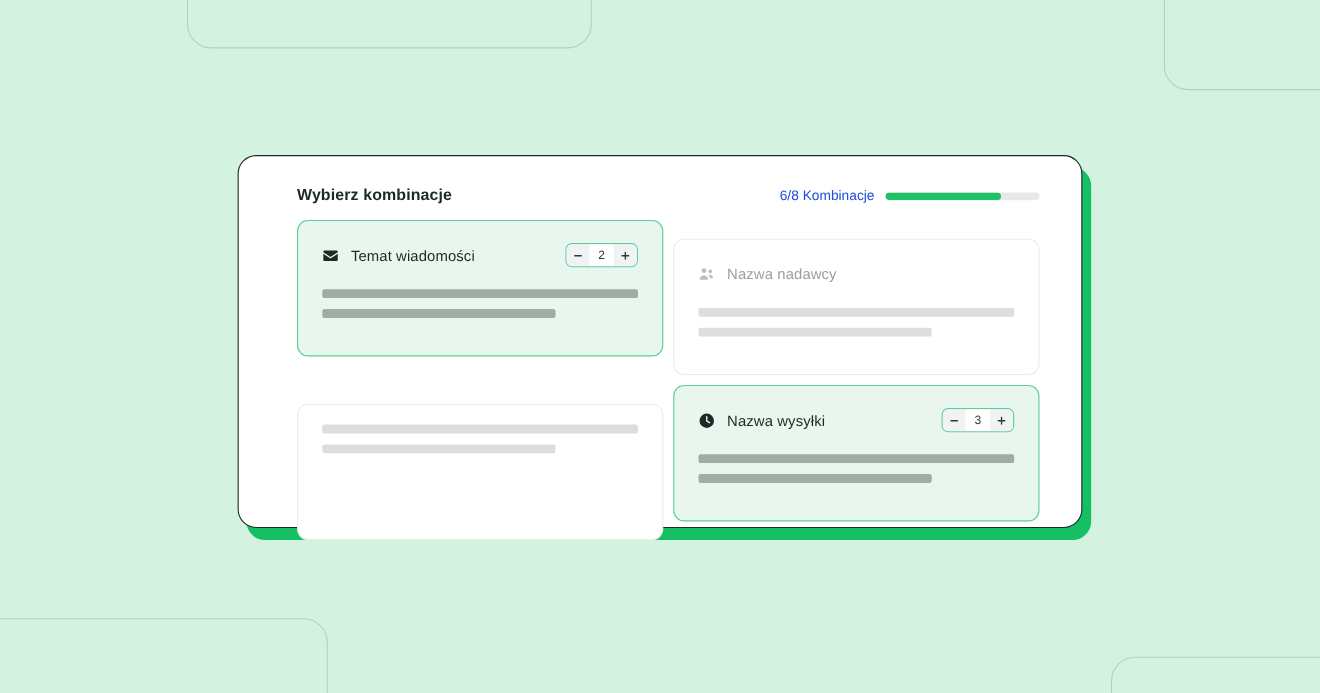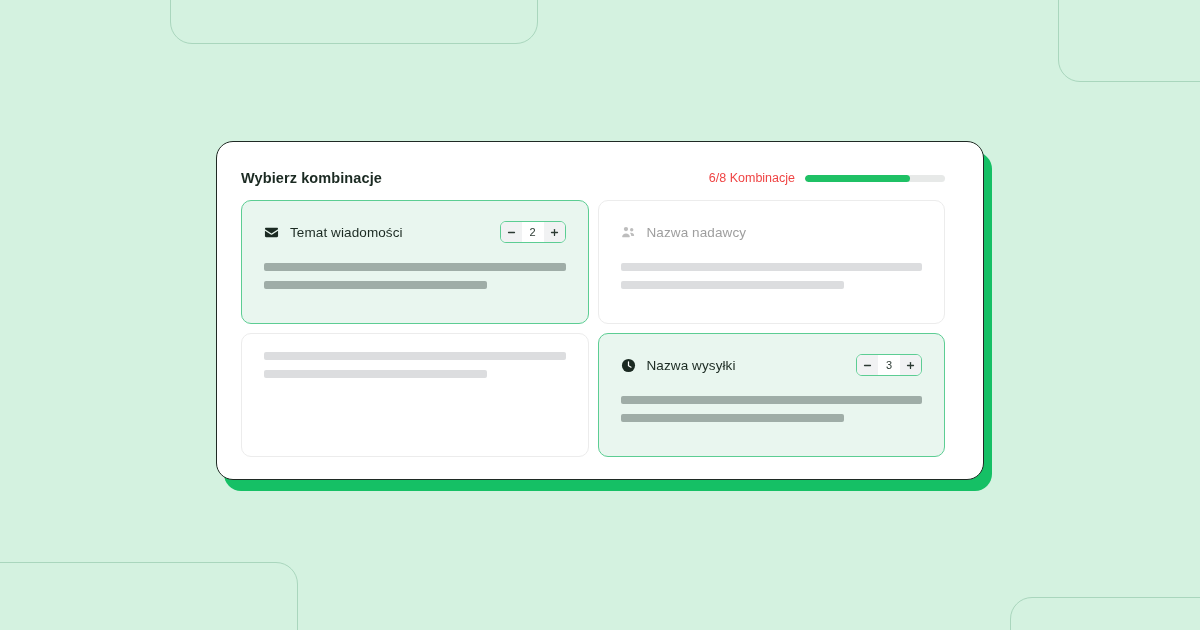--- a/index.html
+++ b/index.html
@@ -35,41 +35,41 @@
     background: #15c065;
     border-radius: 17px;
   }
   .card {
     position: absolute;
     left: 0; top: 0;
     width: 768px; height: 339px;
     background: #ffffff;
     border: 1.5px solid #1f2a24;
     border-radius: 17px;
-    padding: 28px 38px 0 24px;
+    padding: 28px 38px 0 53px;
     text-align: right;
   }
 
   
   .card-header {
     display: flex;
     align-items: center;
     justify-content: space-between;
     margin-bottom: 14px;
   }
   .card-title {
     font-size: 14.5px;
     font-weight: bold;
     color: #1b2a22;
     letter-spacing: 0.1px;
   }
   .progress-wrap { display: flex; align-items: center; gap: 10px; }
   .progress-label {
     font-size: 12.5px;
-    color: #ef4444;
+    color: #1d4ed8;
     white-space: nowrap;
   }
   .progress-track {
     width: 140px; height: 7px;
     background: #e7e9e8;
     border-radius: 4px;
     overflow: hidden;
   }
   .progress-fill {
     height: 100%;
@@ -89,20 +89,21 @@
     padding: 18px 22px 0 22px;
     position: relative;
   }
   .option-card.active {
     background: #e9f6ef;
     border: 1.4px solid #5ccd93;
   }
   .option-card.inactive {
     background: #ffffff;
     border: 1.2px solid #ececec;
+    margin-top: 17px;
   }
   .option-head {
     display: flex;
     align-items: center;
     justify-content: space-between;
     height: 26px;
     margin-bottom: 18px;
   }
   .option-label-wrap { display: flex; align-items: center; gap: 11px; }
   .option-icon { width: 15px; height: 15px; display: block; flex: none; }

